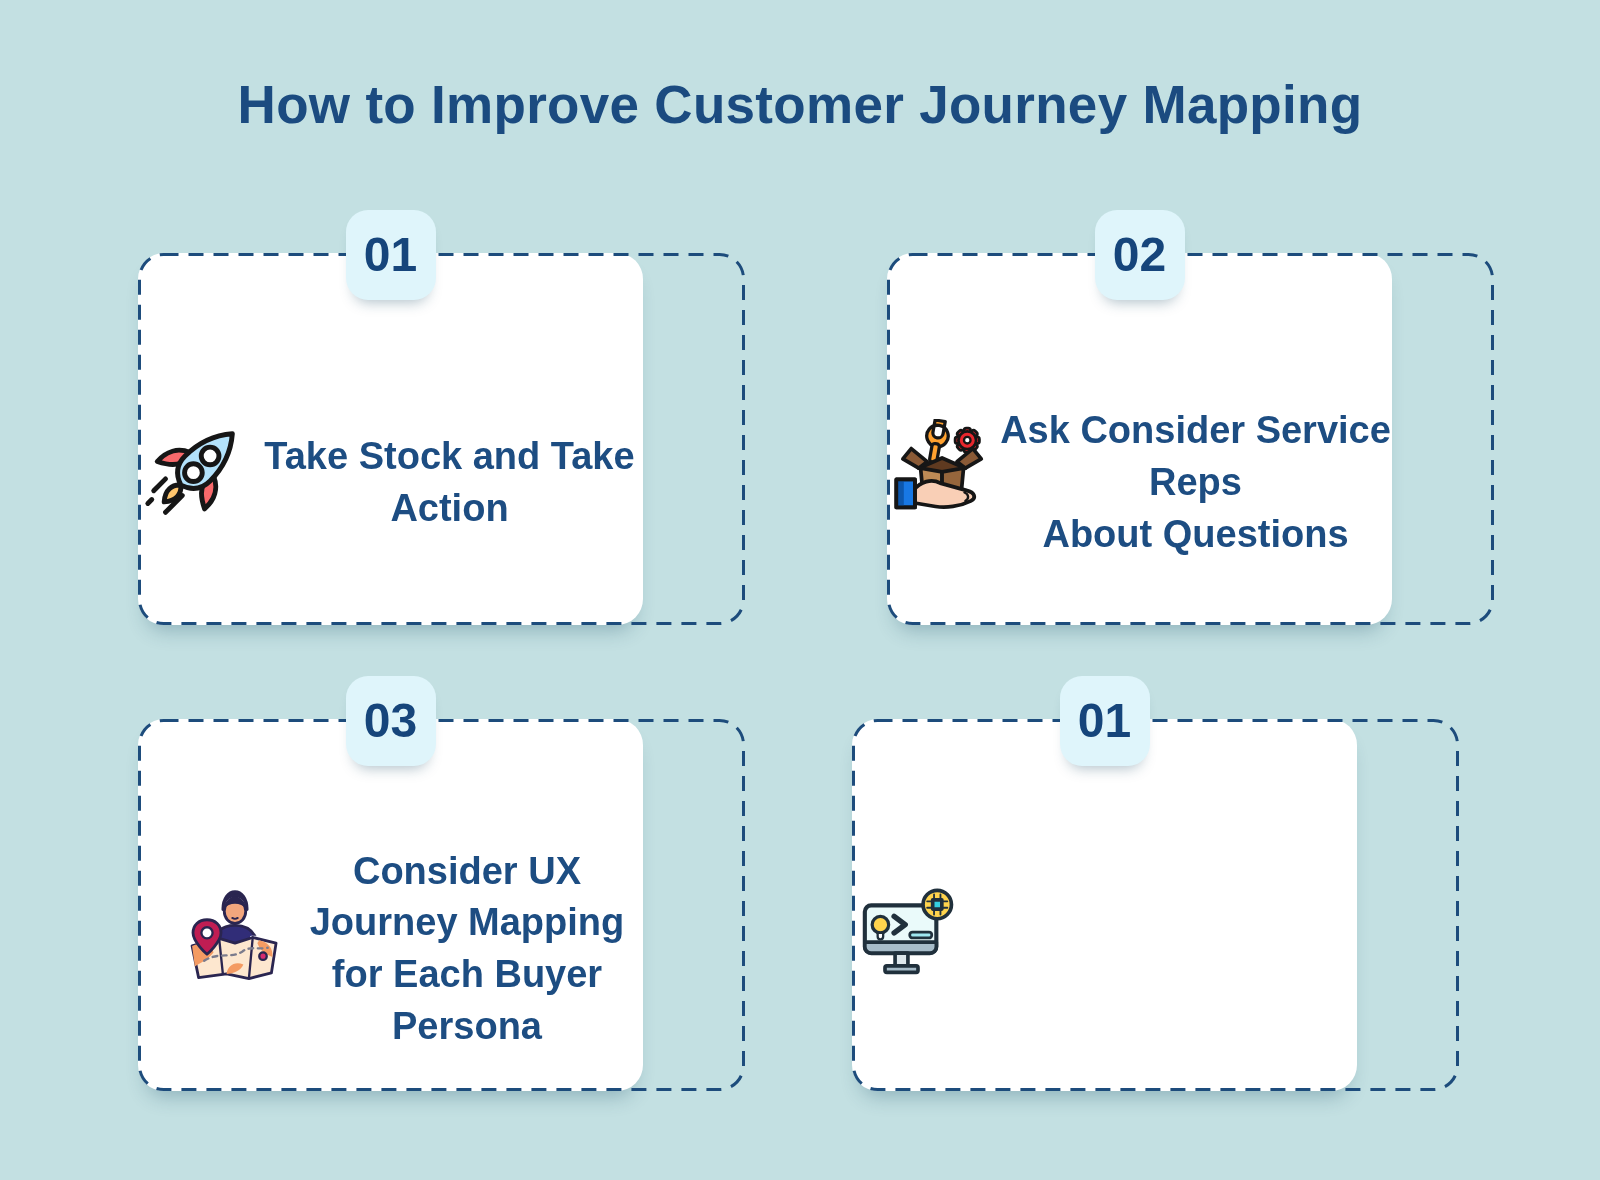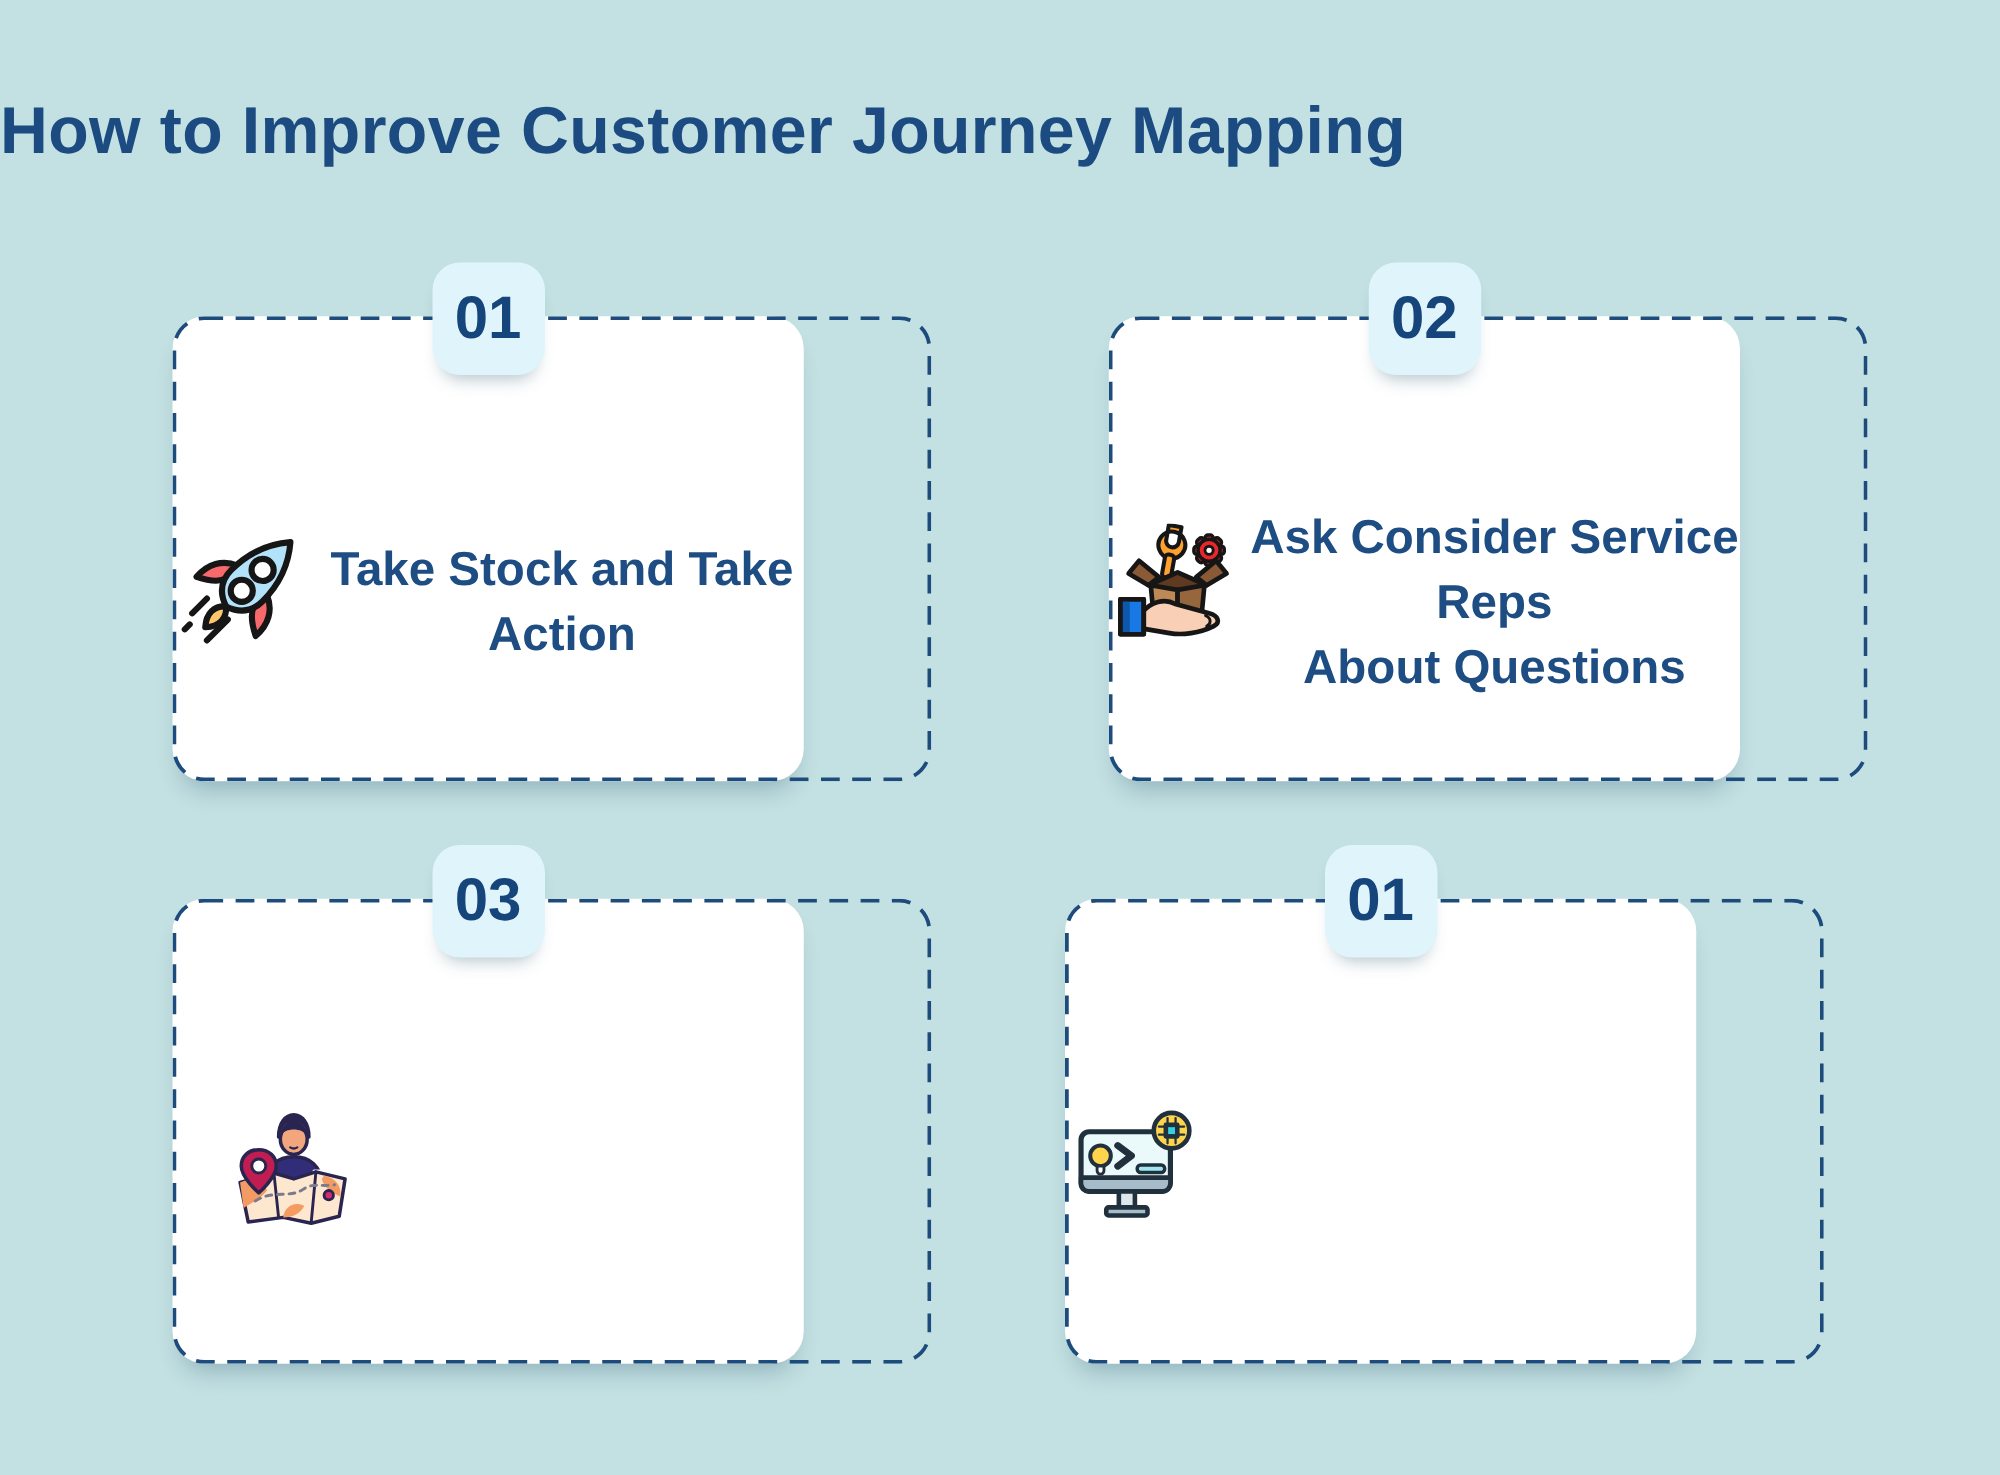--- a/index.html
+++ b/index.html
@@ -13,21 +13,21 @@
     font-family:"Liberation Sans","DejaVu Sans",sans-serif;
   }
   .stage{
     position:relative;
     width:1600px;height:1180px;
     background:var(--bg);
     overflow:hidden;
   }
   .page-title{
     position:absolute;top:74px;left:0;width:100%;
-    margin:0;
+    margin:0;text-align:center;
     font-size:53px;font-weight:bold;letter-spacing:.3px;
     color:var(--title);
   }
   .card{
     position:absolute;
     width:505px;height:372px;
     background:var(--card);
     border-radius:26px;
     box-shadow:0 14px 20px -9px rgba(20,70,95,.30);
   }
@@ -171,20 +171,22 @@
               <path d="M43 56 L47 94" fill="none" stroke-width="2.5"></path>
               <path d="M79 55 L75 98" fill="none" stroke-width="2.5"></path>
               <path d="M27 80 C42 70 56 78 68 70 C76 64 84 68 95 66" stroke="#7b7b8c" stroke-width="2.5" stroke-dasharray="5 5" fill="none"></path>
               <circle cx="90" cy="75" r="4" fill="#d62a6e" stroke-width="2.5"></circle>
             </g>
             <path d="M30 36 C39 36 45 42 45 50 C45 60 30 73 30 73 C30 73 15 60 15 50 C15 42 21 36 30 36 Z" fill="#c01d53" stroke-width="3"></path>
             <circle cx="30" cy="50" r="6" fill="#ffffff" stroke-width="2.5"></circle>
           </g>
         </svg>
       </div>
+      <p class="step-label">Consider UX Journey Mapping
+for Each Buyer Persona</p>
     </div>
   </section>
 
   <section class="card pos-4">
     <svg class="dash-border" width="607" height="372">
       <rect x="1.5" y="1.5" width="604" height="369" rx="24" fill="none" stroke="#1d4c7c" stroke-width="3" stroke-dasharray="15 10"></rect>
     </svg>
     <div class="badge">
       <span>01</span>
     </div>

